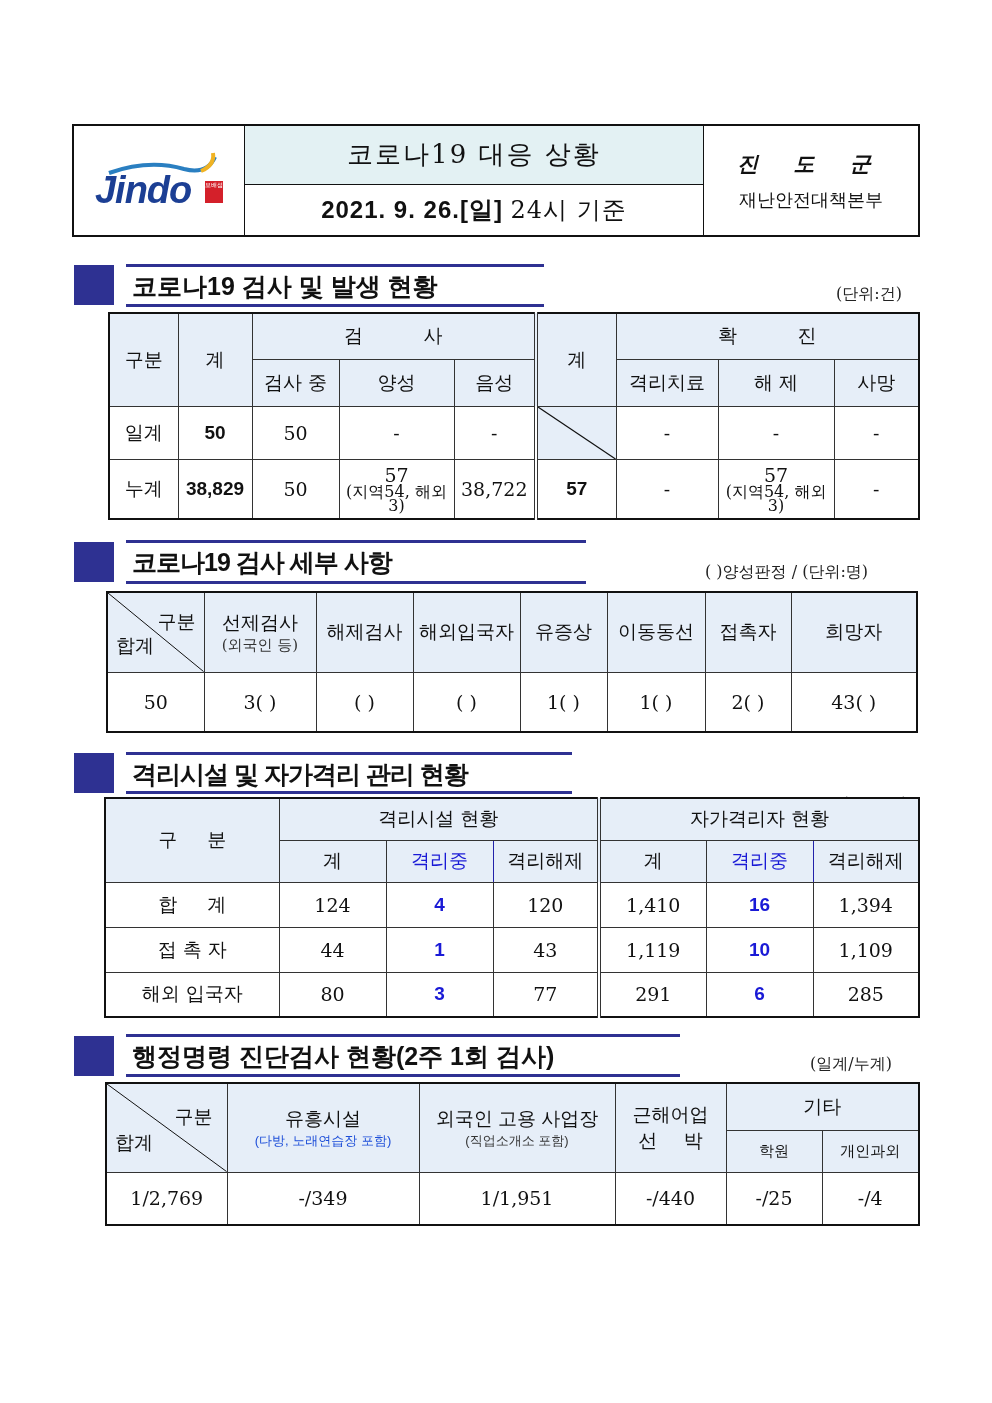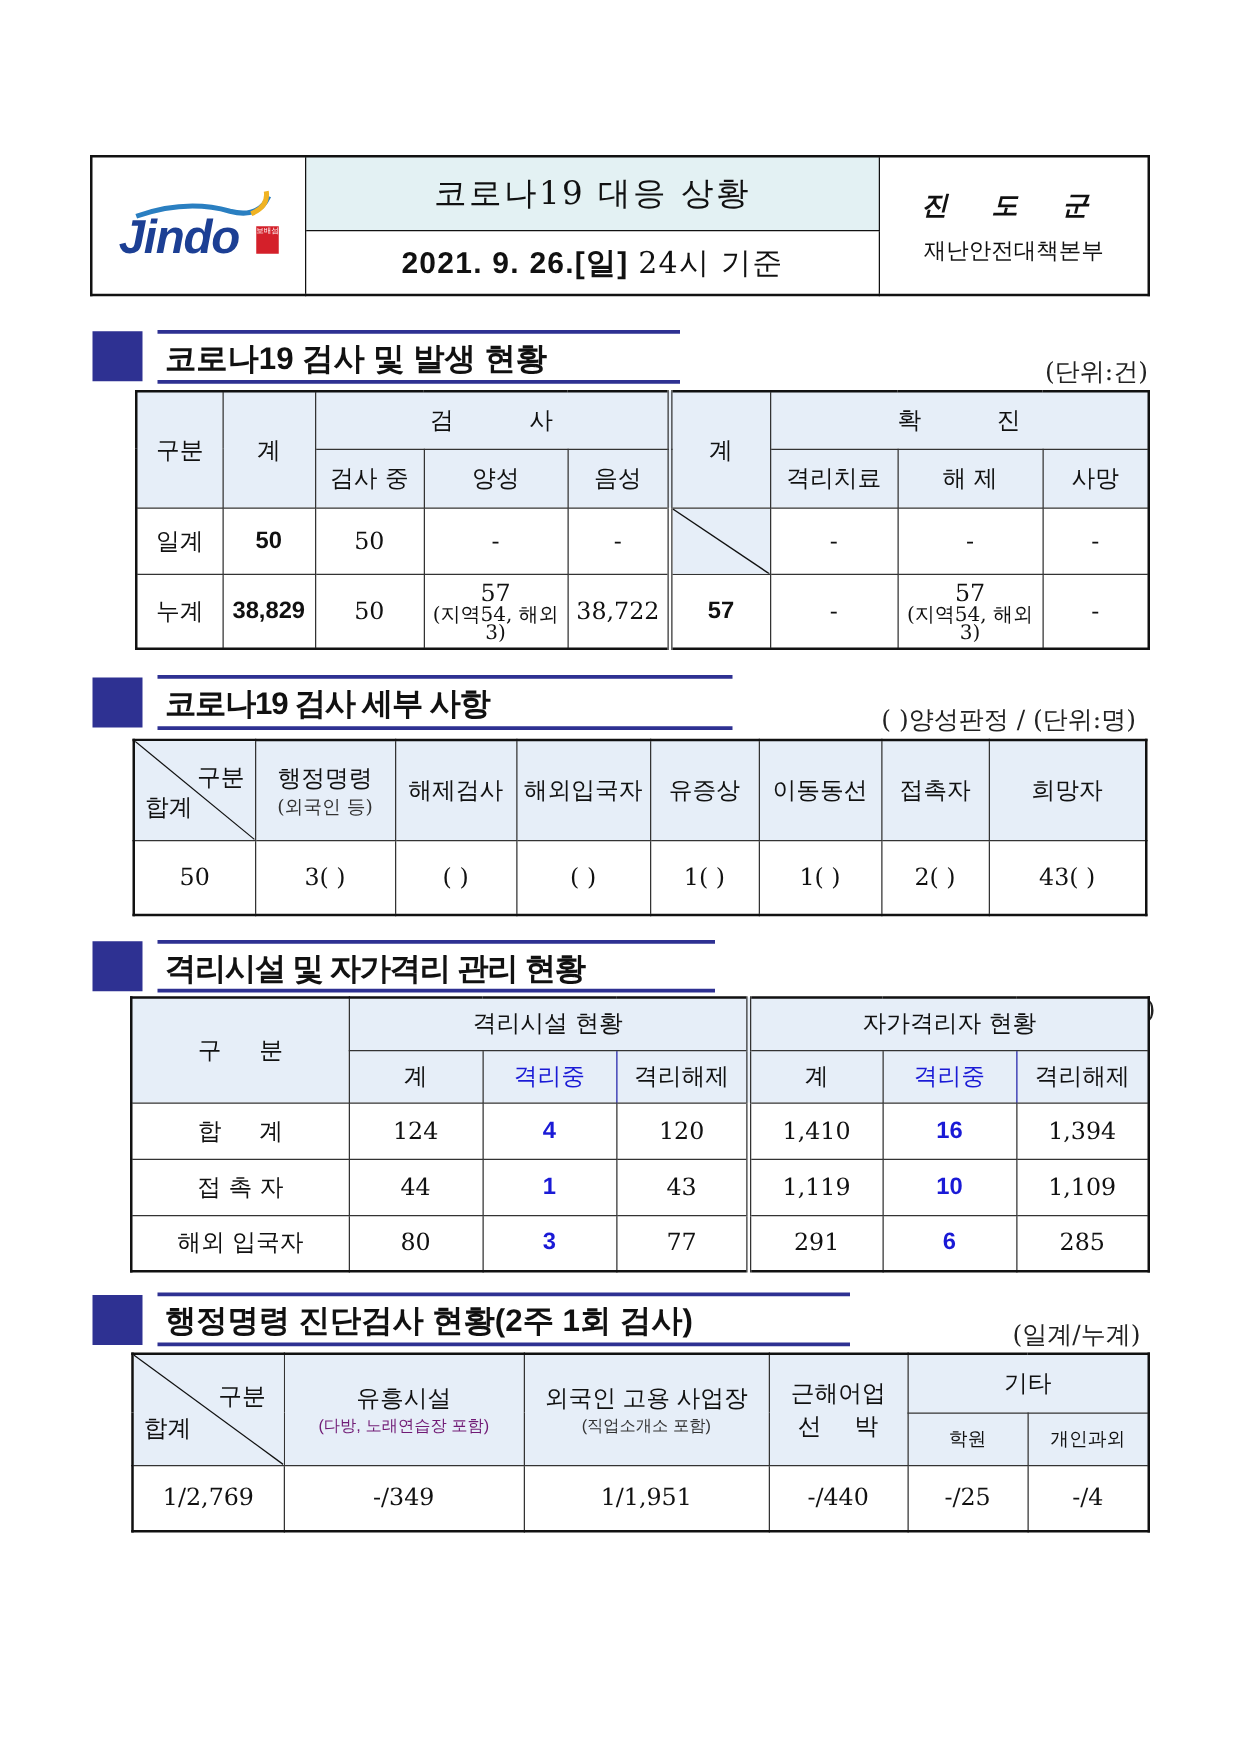--- a/index.html
+++ b/index.html
@@ -13,21 +13,21 @@
   #hdr td { border: 1px solid #111; }
   .hdr-title { background: #e3f1f3; font-size: 26px; letter-spacing: 2px; }
   .hdr-date { font-size: 24px; font-family: "Liberation Sans", sans-serif; font-weight: bold; letter-spacing: 1px; }
   .hdr-date .thin { font-weight: normal; font-family: "DejaVu Serif", serif; }
   .hdr-org1 { font-size: 21px; font-weight: bold; letter-spacing: 14px; }
   .hdr-org2 { font-size: 18px; }
 
   
   .sec-block { width: 40px; height: 40px; background: #2e3192; }
   .sec-title { font-family: "Liberation Sans", sans-serif; font-weight: bold; font-size: 25px; color: #111; border-top: 3px solid #2e3192; border-bottom: 3px solid #2e3192; padding: 3px 6px 2px 6px; box-sizing: border-box; white-space: nowrap; }
-  .unit { font-size: 20px; color: #222; white-space: nowrap; }
+  .unit { font-size: 16px; color: #222; white-space: nowrap; }
 
   
   .dt { border: 2px solid #111; font-size: 19px; }
   .dt td { border: 1px solid #333; }
   .dt .hd { background: #e6eef8; }
   .bold { font-weight: bold; font-family: "Liberation Sans", sans-serif; }
   .blue { color: #1a1ad6; }
   .small { font-size: 16px; display: block; line-height: 14px; }
   .diag { position: relative; }
   .diag svg { position: absolute; left: 0; top: 0; width: 100%; height: 100%; }
@@ -156,21 +156,21 @@
   <tbody>
       <tr style="height:80px">
     <td class="hd diag" style="text-align:left;">
       <svg preserveAspectRatio="none" viewBox="0 0 100 100">
             <line x1="0" y1="0" x2="100" y2="100" stroke="#111" stroke-width="1" vector-effect="non-scaling-stroke"></line>
           </svg>
       <span style="position:absolute; right:8px; top:16px;">구분</span>
       <span style="position:absolute; left:8px; top:40px;">합계</span>
     </td>
     <td class="hd">
-      <span style="display:block;">행정명령</span>
+      <span style="display:block;">선제검사</span>
       <span style="display:block; font-size:15px; color:#333;">(외국인 등)</span>
     </td>
     <td class="hd">해제검사</td>
     <td class="hd">해외입국자</td>
     <td class="hd">유증상</td>
     <td class="hd">이동동선</td>
     <td class="hd">접촉자</td>
     <td class="hd">희망자</td>
   </tr>
   <tr style="height:60px">
@@ -261,21 +261,21 @@
       <tr style="height:47px">
     <td class="hd diag" rowspan="2">
       <svg preserveAspectRatio="none" viewBox="0 0 100 100">
             <line x1="0" y1="0" x2="100" y2="100" stroke="#111" stroke-width="1" vector-effect="non-scaling-stroke"></line>
           </svg>
       <span style="position:absolute; right:14px; top:20px; font-family:'Liberation Sans',sans-serif;">구분</span>
       <span style="position:absolute; left:8px; top:46px; font-family:'Liberation Sans',sans-serif;">합계</span>
     </td>
     <td class="hd sans" rowspan="2">
       <span style="display:block;">유흥시설</span>
-      <span style="display:block; font-size:13px; color:#701a75;">(다방, 노래연습장 포함)</span>
+      <span style="display:block; font-size:13px; color:#1d4ed8;">(다방, 노래연습장 포함)</span>
     </td>
     <td class="hd sans" rowspan="2">
       <span style="display:block;">외국인 고용 사업장</span>
       <span style="display:block; font-size:13px; color:#333;">(직업소개소 포함)</span>
     </td>
     <td class="hd sans" rowspan="2">
       <span style="display:block;">근해어업</span>
       <span style="display:block; white-space:pre;">선     박</span>
     </td>
     <td class="hd sans" colspan="2">기타</td>

